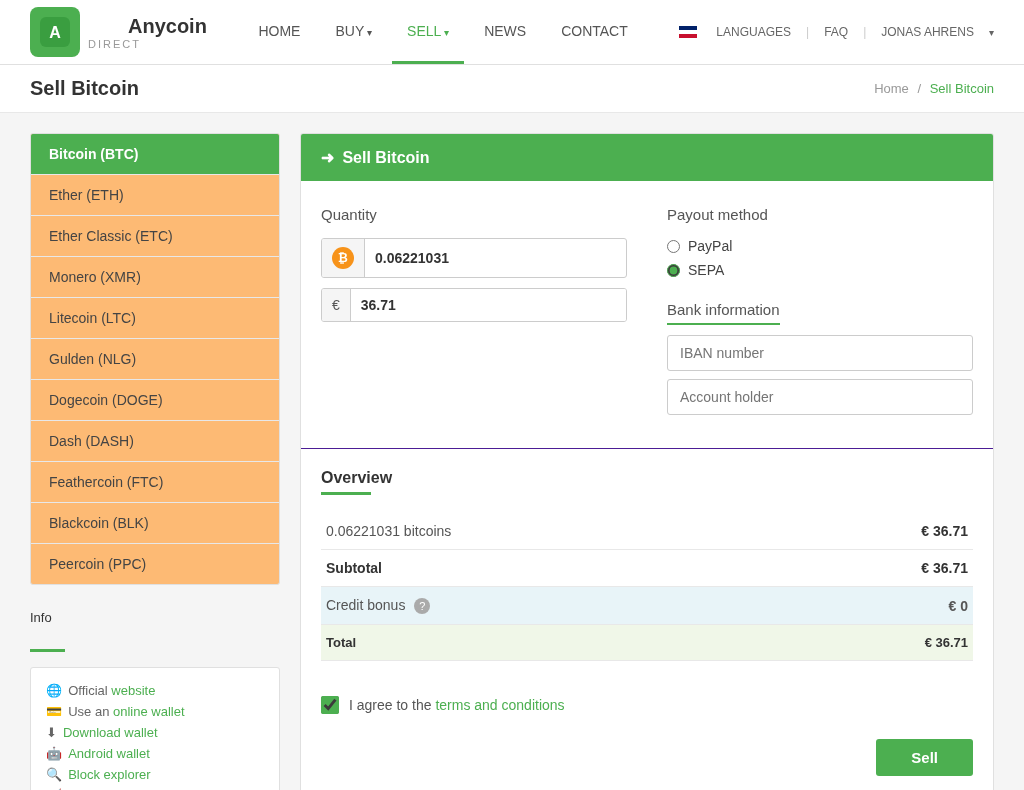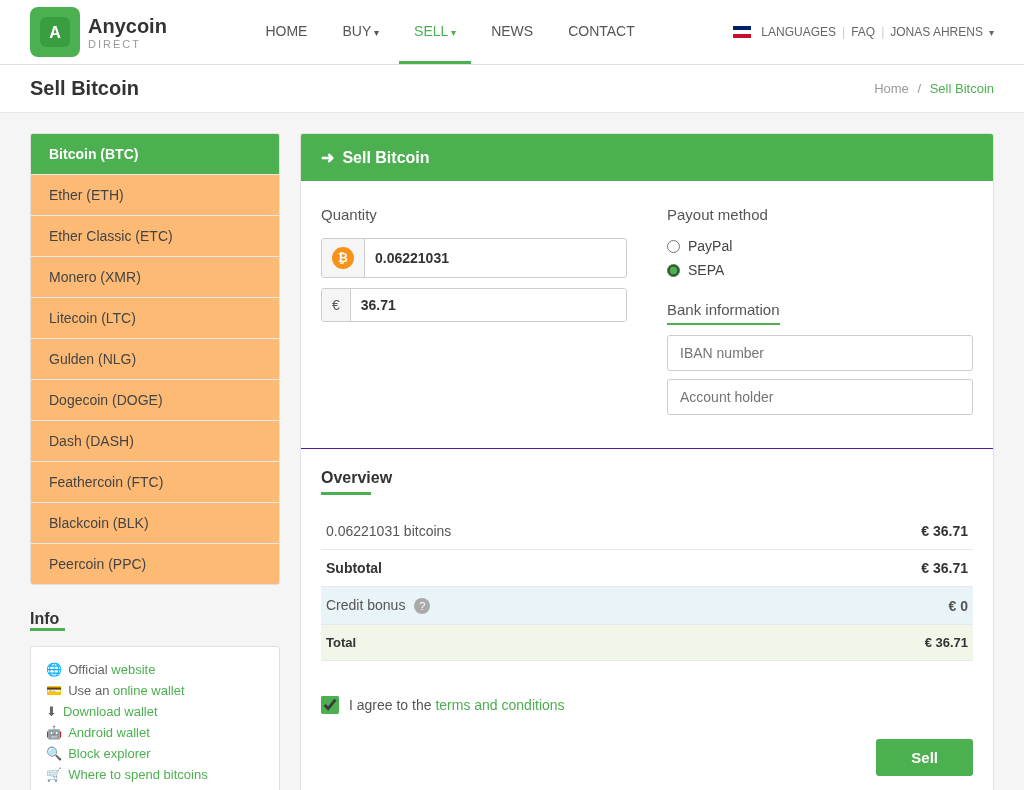--- a/index.html
+++ b/index.html
@@ -3,23 +3,23 @@
   <meta charset="utf-8">
   <style>
     * { box-sizing: border-box; margin: 0; padding: 0; }
     body { font-family: 'Segoe UI', Arial, sans-serif; font-size: 14px; color: #333; background: #f5f5f5; }
 
     
     .header { background: #fff; border-bottom: 1px solid #e0e0e0; padding: 0 30px; display: flex; align-items: center; justify-content: space-between; height: 65px; }
     .logo-area { display: flex; align-items: center; gap: 8px; }
     .logo-icon { width: 50px; height: 50px; background: #4caf50; border-radius: 8px; display: flex; align-items: center; justify-content: center; color: white; font-weight: bold; font-size: 18px; position: relative; }
     .logo-text { display: flex; flex-direction: column; }
-    .logo-anycoin { font-size: 20px; font-weight: 700; color: #333; }
+    .logo-anycoin { font-size: 20px; font-weight: 700; color: #333; margin-left: 40px; }
     .logo-direct { font-size: 11px; color: #999; letter-spacing: 2px; text-transform: uppercase; }
-    .top-right { display: flex; align-items: center; gap: 6px; font-size: 12px; color: #666; }
+    .top-right { display: flex; align-items: center; gap: 15px; font-size: 12px; color: #666; }
     .top-right a { color: #666; text-decoration: none; }
     .top-right .separator { color: #ccc; }
     .flag { width: 18px; height: 12px; background: linear-gradient(to bottom, #012169 33%, #fff 33%, #fff 66%, #c8102e 66%); display: inline-block; margin-right: 4px; }
 
     
     .nav { display: flex; align-items: center; gap: 5px; }
     .nav a { text-decoration: none; color: #555; padding: 22px 15px; font-size: 14px; font-weight: 500; display: inline-block; border-bottom: 3px solid transparent; }
     .nav a.active { color: #4caf50; border-bottom: 3px solid #4caf50; }
     .nav .dropdown::after { content: ' ▾'; font-size: 10px; }
 
@@ -35,21 +35,21 @@
     .main-content { display: flex; gap: 20px; padding: 20px 30px; max-width: 1024px; margin: 0 auto; }
 
     
     .sidebar { width: 250px; flex-shrink: 0; }
     .sidebar-list { background: #fdba74; border: 1px solid #e0e0e0; border-radius: 3px; overflow: hidden; }
     .sidebar-item { padding: 12px 18px; border-bottom: 1px solid #e8e8e8; cursor: pointer; color: #444; font-size: 14px; }
     .sidebar-item.active { background: #4caf50; color: #fff; font-weight: 600; }
     .sidebar-item:last-child { border-bottom: none; }
 
     .info-section { margin-top: 25px; }
-    .info-title { font-size: 16px; color: #333; font-weight: 700; margin-bottom: 0; }
+    .info-title { font-size: 13px; color: #333; font-weight: 400; margin-bottom: 24px; }
     .info-underline { width: 35px; height: 3px; background: #4caf50; margin-bottom: 15px; }
     .info-box { background: #fff; border: 1px solid #e0e0e0; border-radius: 3px; padding: 15px; }
     .info-link { display: block; font-size: 13px; color: #666; margin-bottom: 6px; text-decoration: none; }
     .info-link a { color: #4caf50; text-decoration: none; }
     .info-link .icon-bullet { margin-right: 6px; }
 
     
     .main-panel { flex: 1; }
     .sell-card { background: #fff; border: 1px solid #e0e0e0; border-radius: 3px; overflow: hidden; }
     .sell-card-header { background: #4caf50; color: #fff; padding: 14px 20px; font-size: 16px; font-weight: 600; display: flex; align-items: center; gap: 8px; }

